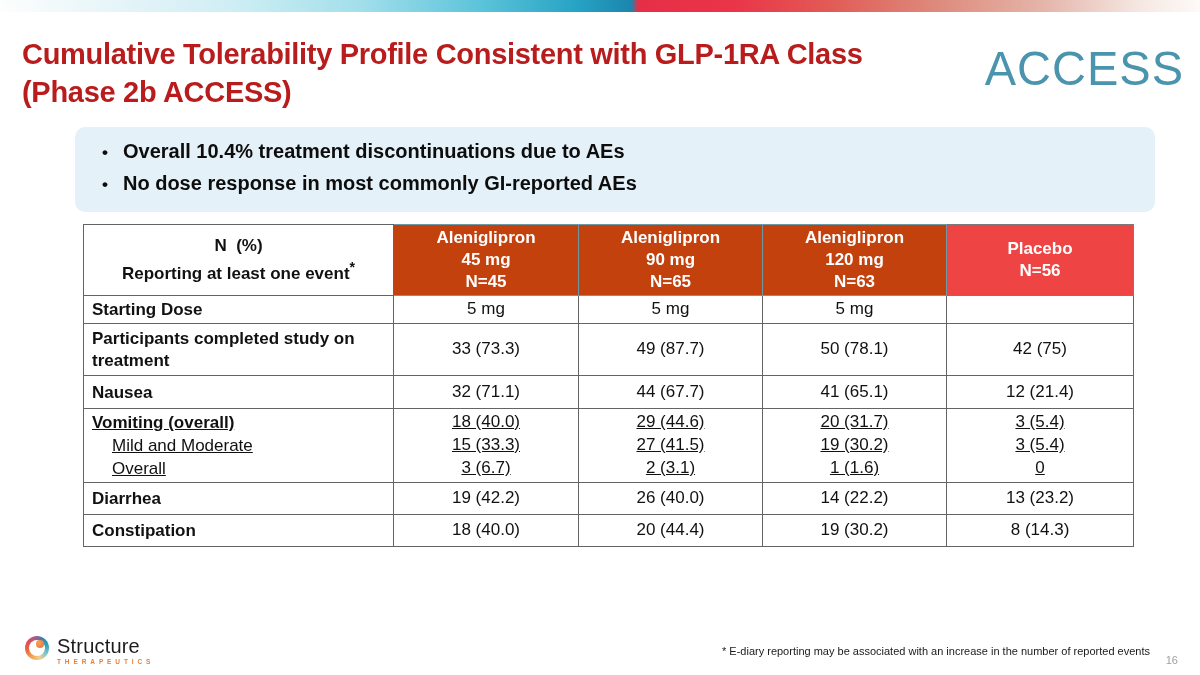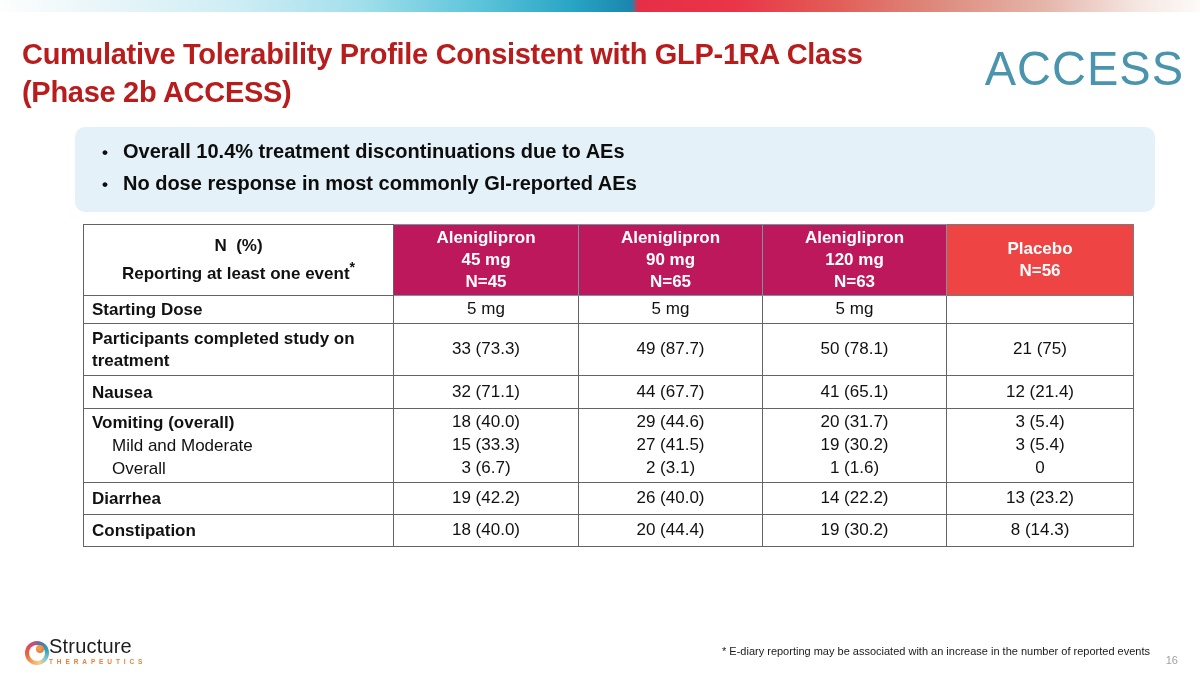--- a/index.html
+++ b/index.html
@@ -66,51 +66,51 @@
     border: 1px solid #646464;
     padding: 2px 6px;
     vertical-align: middle;
   }
   .ae-table { border: 1.5px solid #4a4a4a; }
   th.corner-cell {
     background: #ffffff; font-weight: bold; text-align: center;
     font-size: 17px; line-height: 1.35;
   }
   th.drug-col {
-    background: #be185d; color: #ffffff; font-weight: bold;
+    background: #c2410c; color: #ffffff; font-weight: bold;
     text-align: center; line-height: 1.3;
     border-color: #6f98a3;
   }
   th.placebo-col {
     background: #ef4444; color: #ffffff; font-weight: bold;
     text-align: center; line-height: 1.3;
     border-color: #7b7b7b;
     margin-top: 21px;
   }
   .multiline { white-space: pre-line; }
   td.label-cell {
     text-align: left; font-weight: bold; padding-left: 8px;
     line-height: 1.25;
   }
   td.data-cell { text-align: center; font-weight: normal; line-height: 1.35; }
   .sub-label { font-weight: normal; padding-left: 20px; }
-  .vom-line { line-height: 23px; }
+  .vom-line { line-height: 23px; text-decoration: underline; }
 
   
   .footnote {
     position: absolute; right: 50px; top: 645px;
     font-size: 11px; color: #1a1a1a;
   }
   .page-number {
     position: absolute; right: 22px; top: 654px;
     font-size: 11px; color: #a0a0a0;
   }
   .company-logo {
     position: absolute; left: 25px; top: 636px;
-    display: flex; align-items: flex-end; gap: 0;
+    display: flex; align-items: flex-start; gap: 8px;
   }
   .logo-ring {
     width: 24px; height: 24px; border-radius: 50%;
     background: conic-gradient(from 210deg,
       #f2a556, #ec6a3c, #e04f53, #b05584, #3e7fb0, #2fa3b8, #7cc4c9, #f2cf8e, #f2a556);
     position: relative; flex: 0 0 auto;
   }
   .logo-ring::before {
     content: ""; position: absolute; inset: 4px;
     background: #ffffff; border-radius: 50%;
@@ -190,21 +190,21 @@
     <td class="data-cell">5 mg</td>
     <td class="data-cell"></td>
   </tr>
 
   <tr style="height:52px">
     <td class="label-cell multiline">Participants completed study on
 treatment</td>
     <td class="data-cell">33 (73.3)</td>
     <td class="data-cell">49 (87.7)</td>
     <td class="data-cell">50 (78.1)</td>
-    <td class="data-cell">21 (75)</td>
+    <td class="data-cell">42 (75)</td>
   </tr>
 
 
   <tr style="height:33px">
     <td class="label-cell">Nausea</td>
     <td class="data-cell">32 (71.1)</td>
     <td class="data-cell">44 (67.7)</td>
     <td class="data-cell">41 (65.1)</td>
     <td class="data-cell">12 (21.4)</td>
   </tr>

